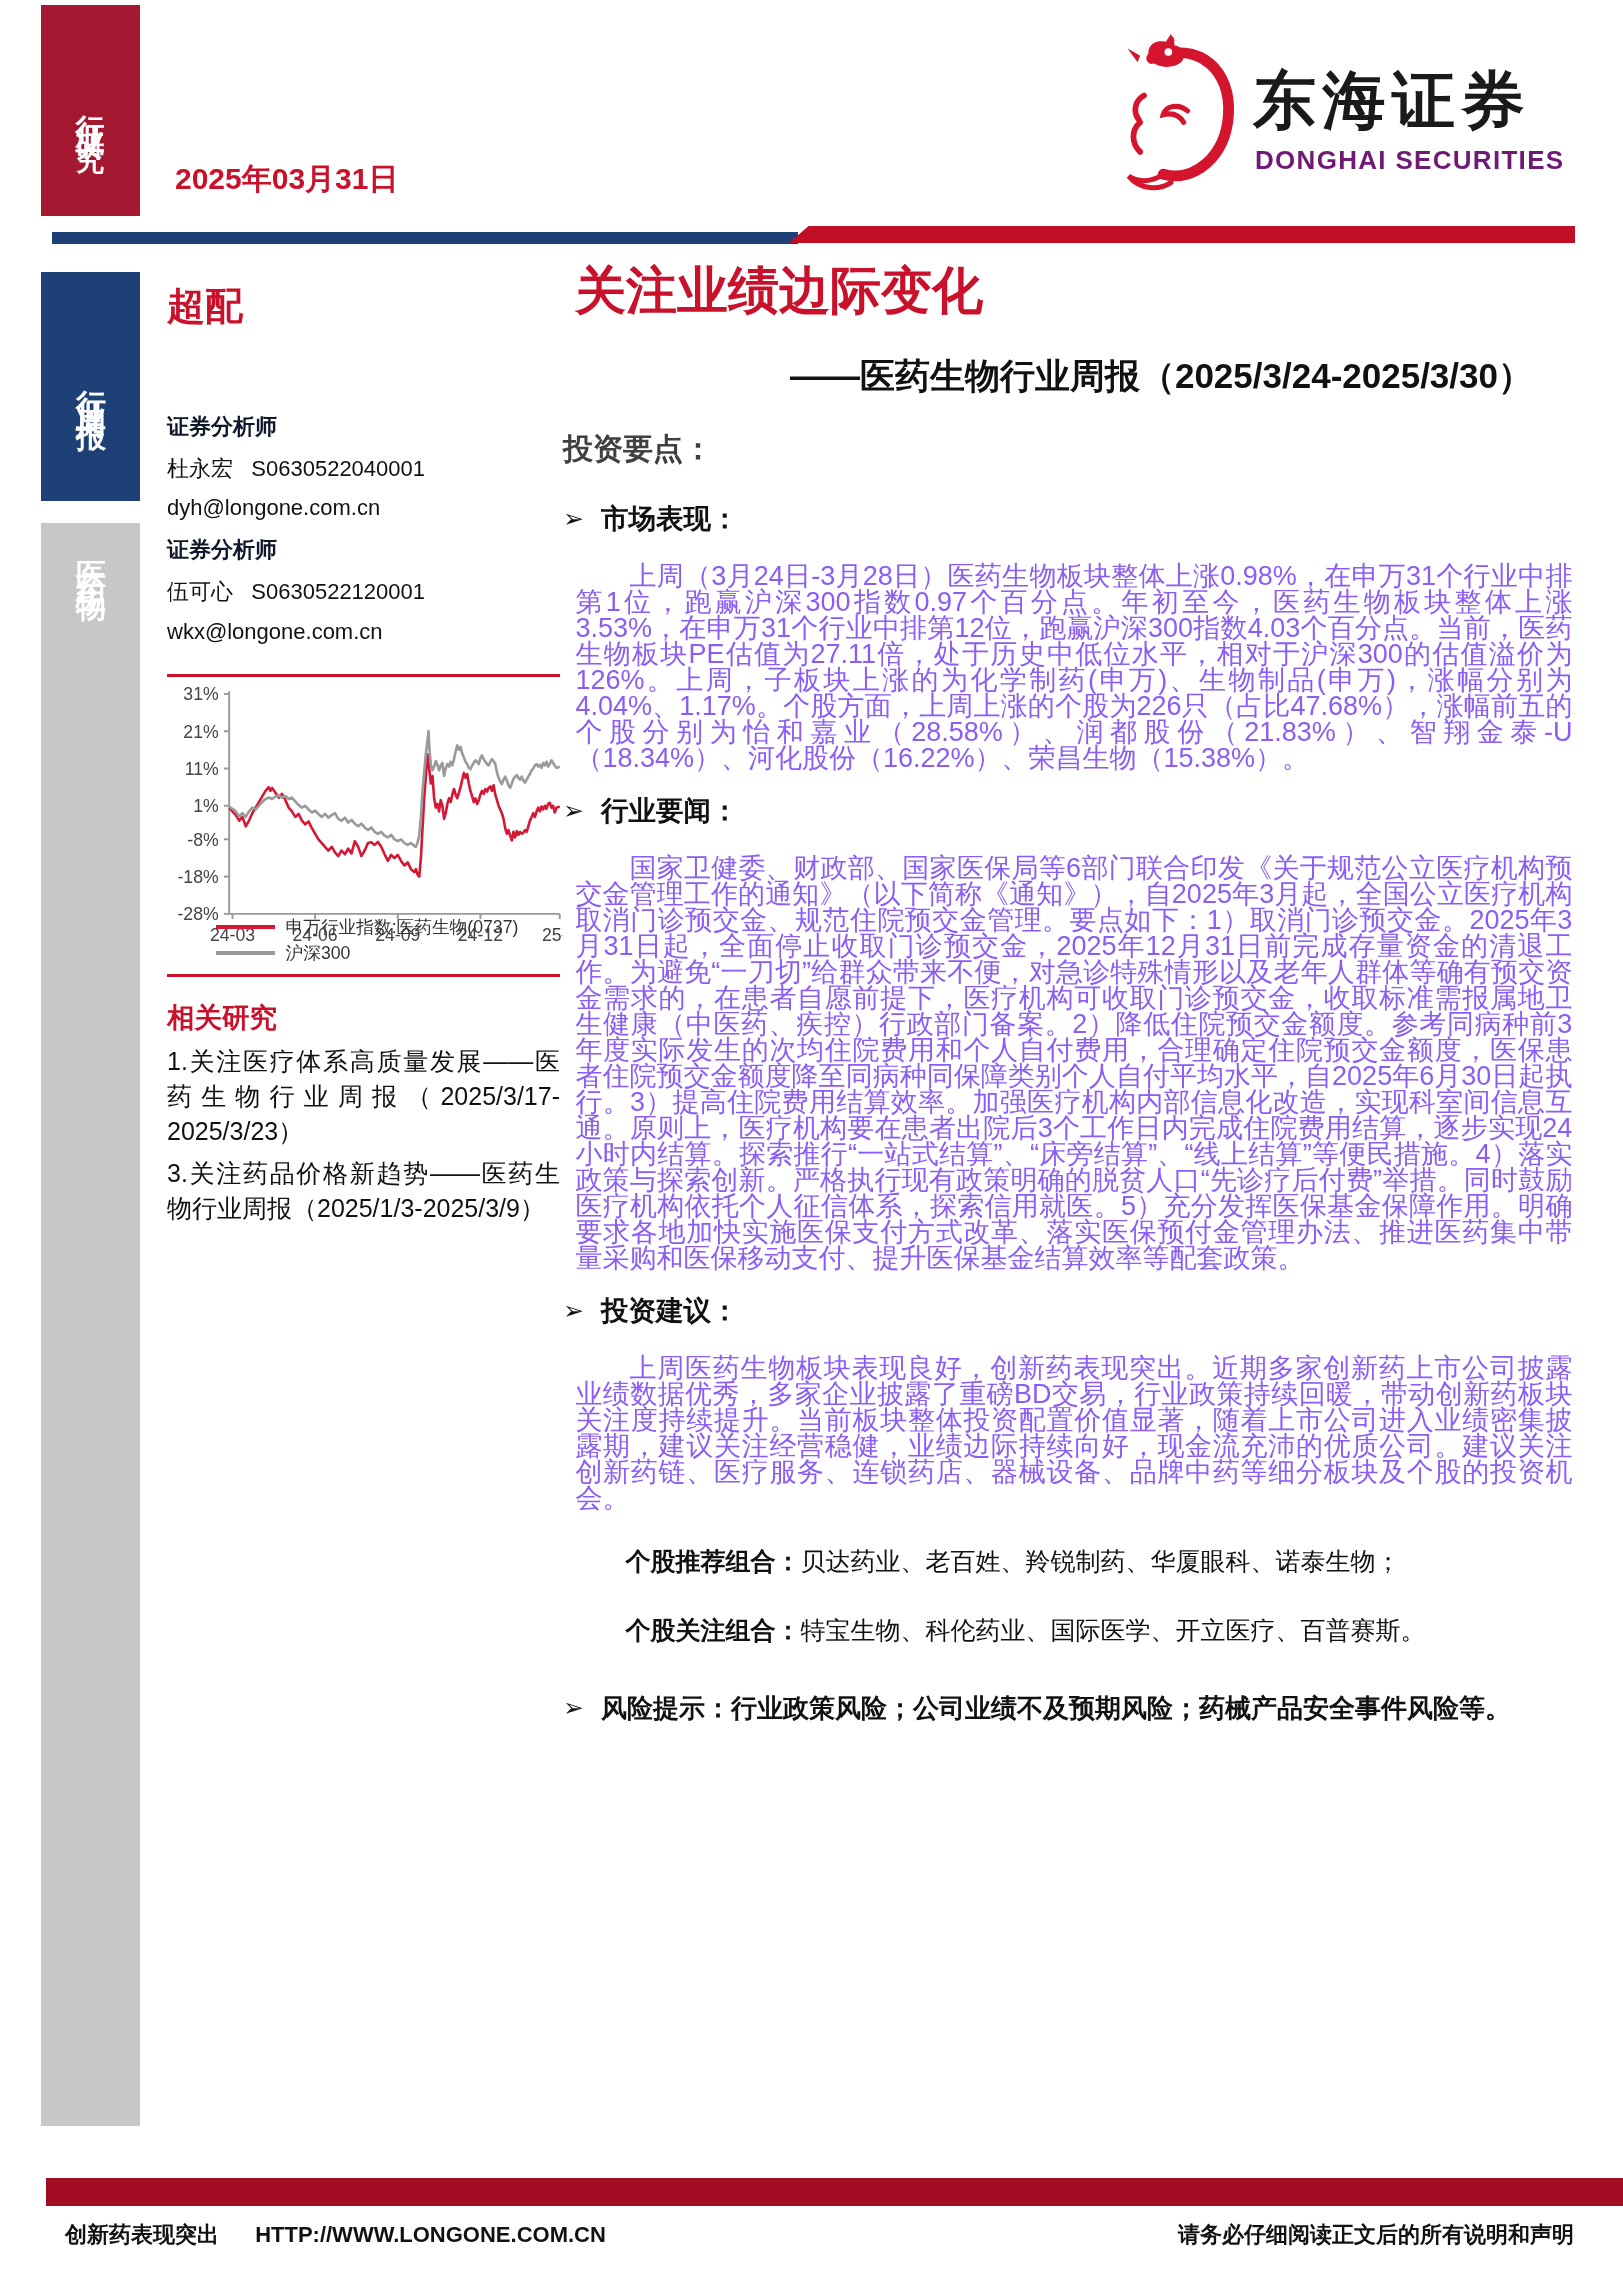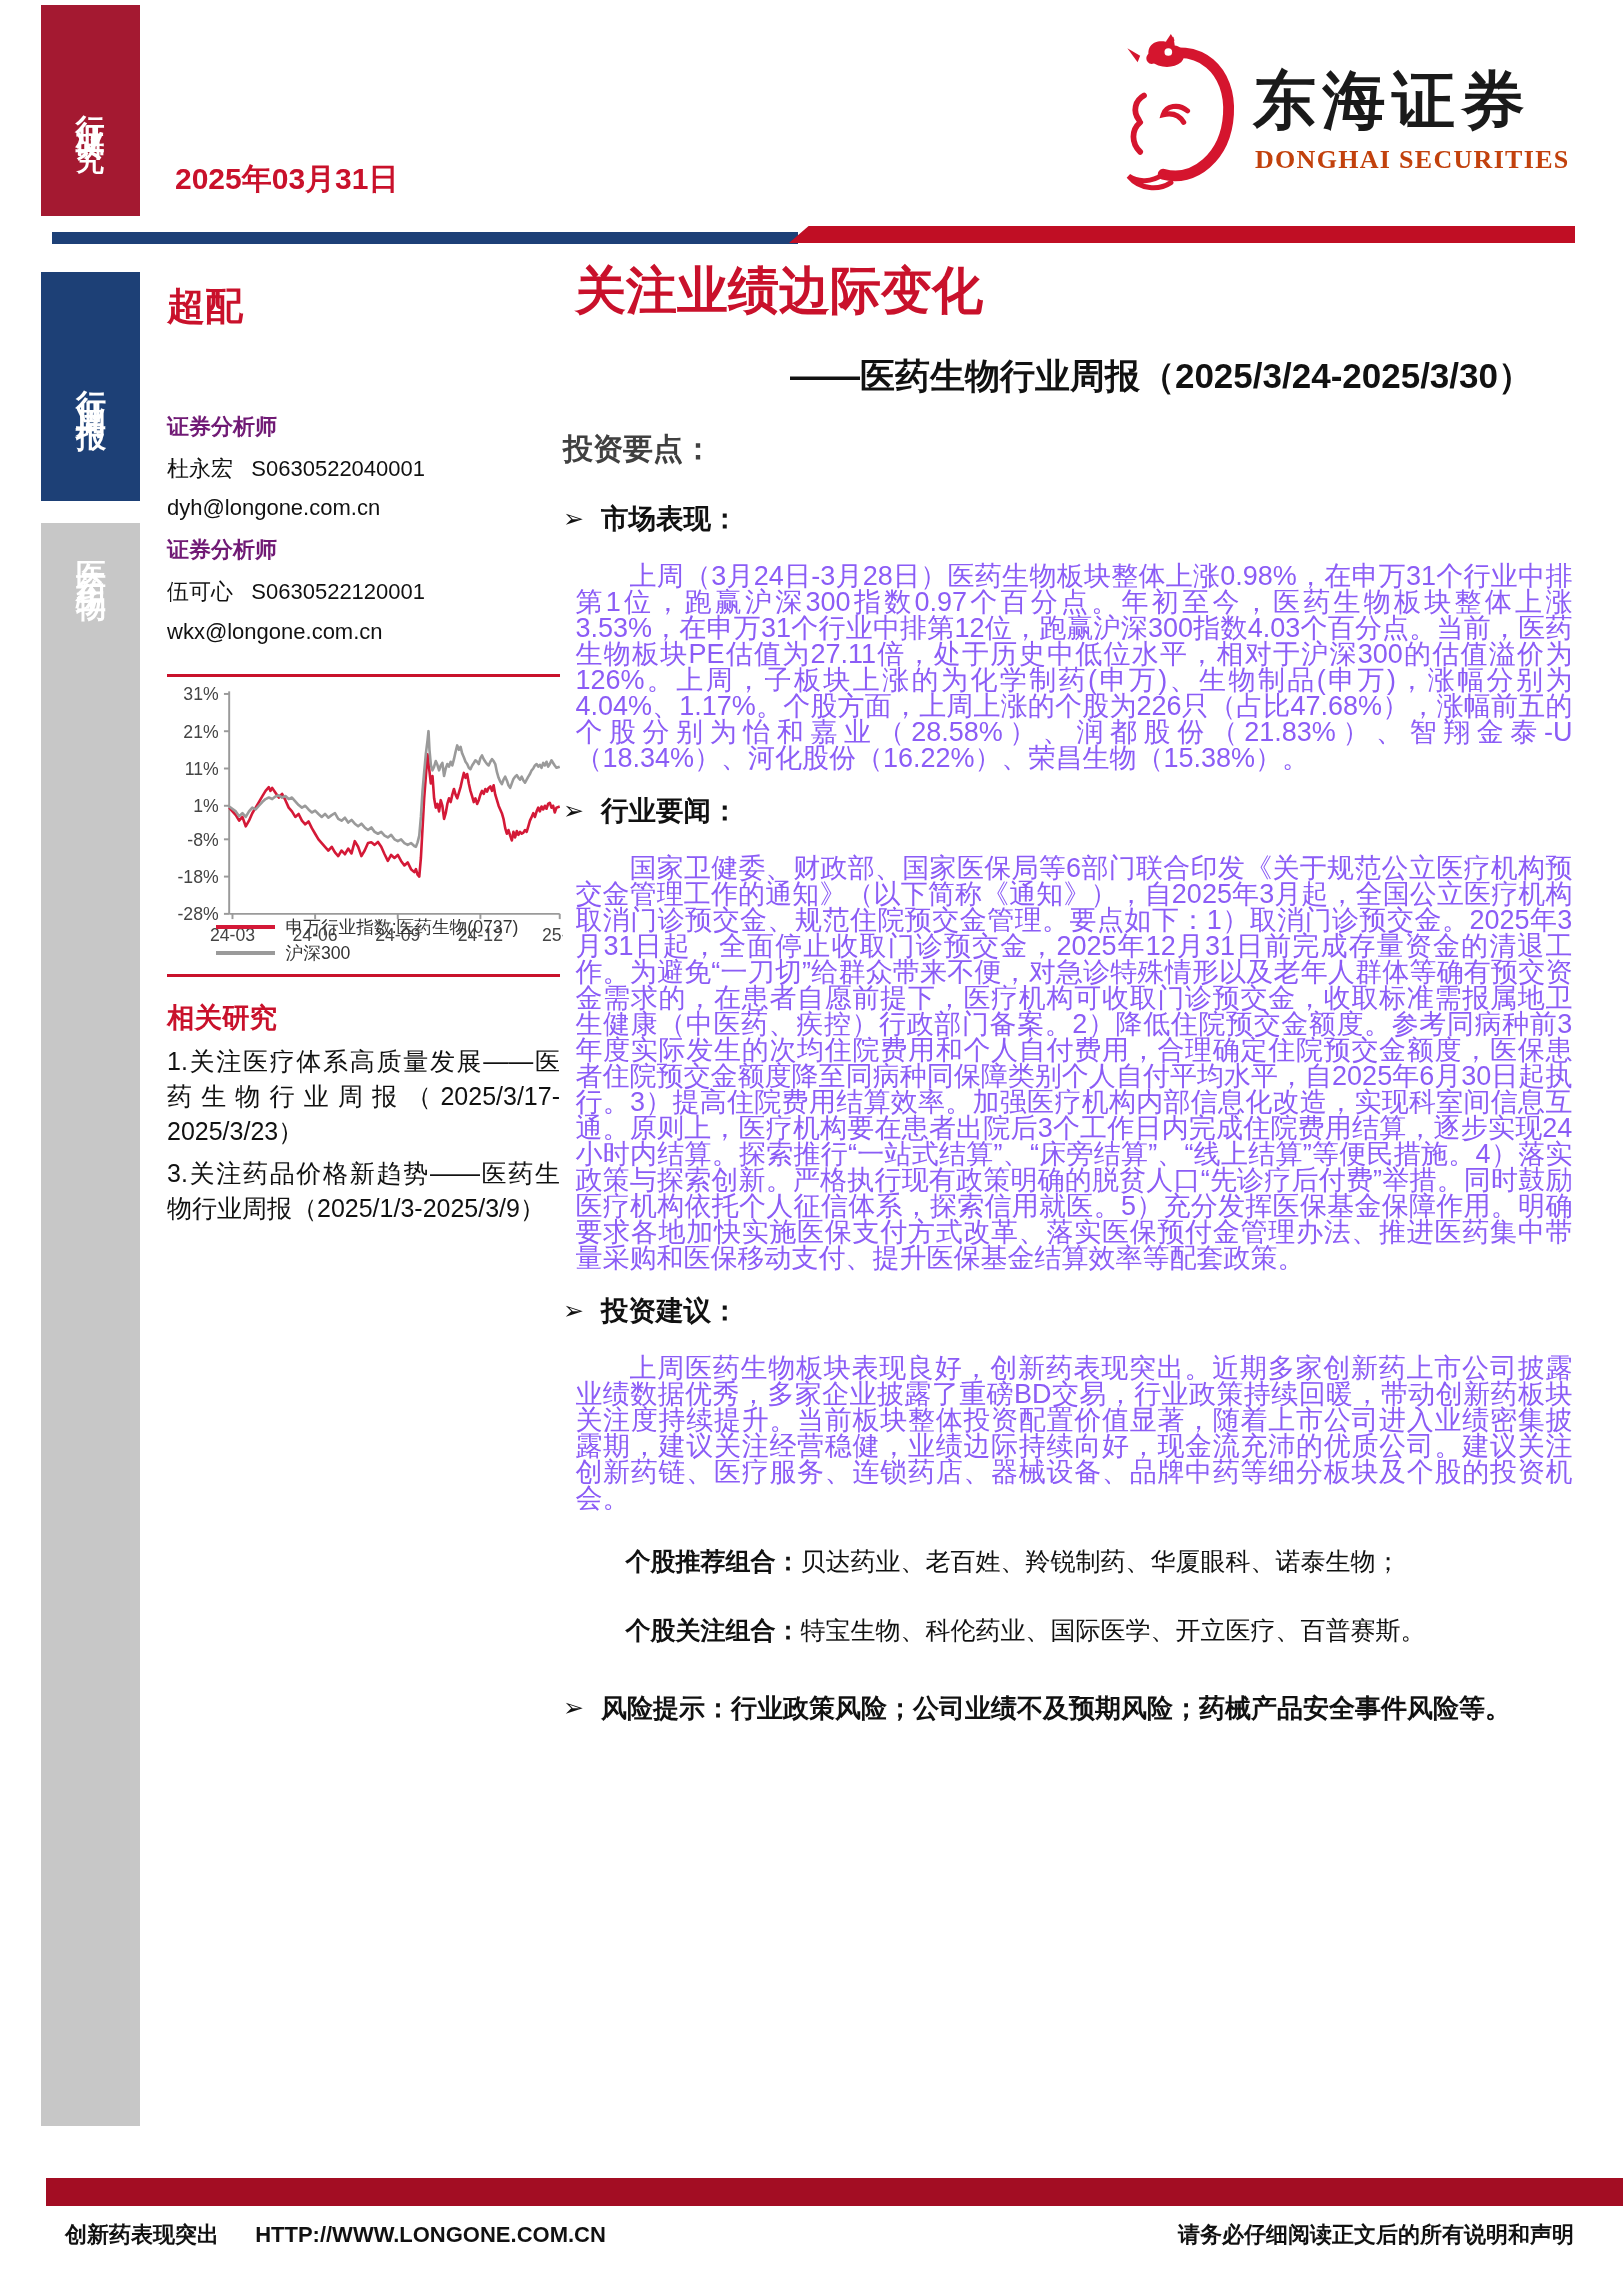--- a/index.html
+++ b/index.html
@@ -11,34 +11,34 @@
   .v-banner span{writing-mode:vertical-rl;text-orientation:upright;color:#fff;font-size:29px;
             font-weight:600;letter-spacing:9.2px;}
   .report-date{position:absolute;left:175px;top:159px;font-size:30px;font-weight:bold;color:#c9112b;}
   .bar-blue{position:absolute;left:52px;top:232px;width:746px;height:11.8px;background:#1d4077;}
   .bar-red{position:absolute;left:789px;top:226px;width:786px;height:17px;background:#c00e24;
            clip-path:polygon(19.6px 0,100% 0,100% 100%,0 100%);}
   
   .logo-dragon{position:absolute;left:1112px;top:34px;width:128px;height:157px;}
   .logo-cn{position:absolute;left:1253px;top:58px;font-size:63px;font-weight:bold;color:#1a1a1a;
            letter-spacing:6.5px;font-family:"Liberation Serif","DejaVu Serif",serif;}
-  .logo-en{position:absolute;left:1255px;top:145px;font-size:26px;font-weight:bold;color:#c2410c;letter-spacing:1.3px;font-family:Liberation Serif, serif;}
+  .logo-en{position:absolute;left:1255px;top:145px;font-size:26px;font-weight:bold;color:#701a75;letter-spacing:1.3px;}
   
   .side-blue{position:absolute;left:41px;top:272px;width:99px;height:229px;background:#1d4076;
              display:flex;align-items:center;justify-content:center;}
   .side-blue span{writing-mode:vertical-rl;text-orientation:upright;color:#fff;font-size:30px;
              font-weight:600;letter-spacing:10.5px;}
   .side-gray{position:absolute;left:41px;top:523px;width:99px;height:1603px;background:#c7c7c7;
              display:flex;align-items:flex-start;justify-content:center;padding-top:14.4px;box-sizing:border-box;}
   .side-gray span{writing-mode:vertical-rl;text-orientation:upright;color:#fff;font-size:30px;
              font-weight:600;letter-spacing:10.5px;}
   
   .rating{position:absolute;left:167px;top:281px;font-size:38px;font-weight:bold;color:#c9112b;}
   .an-line{position:absolute;left:167px;font-size:22px;color:#111;}
-  .an-role{color:#701a75;font-weight:bold;}
+  .an-role{color:#0f172a;font-weight:bold;}
   .an-sac{margin-left:18.3px;}
   .divider{position:absolute;left:167px;width:393px;height:3.3px;background:#c9112b;}
   .chart-box{position:absolute;left:167px;top:686px;width:396px;height:281px;}
   .chart-box svg{overflow:hidden;}
   .tick{font-size:27px;fill:#444;font-family:"Liberation Sans",sans-serif;}
   .axis{stroke:#9a9a9a;stroke-width:3;fill:none;}
   .legend{position:absolute;left:216px;top:915px;display:flex;flex-direction:column;gap:2px;}
   .legend-row{display:flex;align-items:center;gap:10.5px;}
   .legend-swatch{width:59px;height:3.3px;}
   .legend-label{font-size:17.7px;color:#333;}

